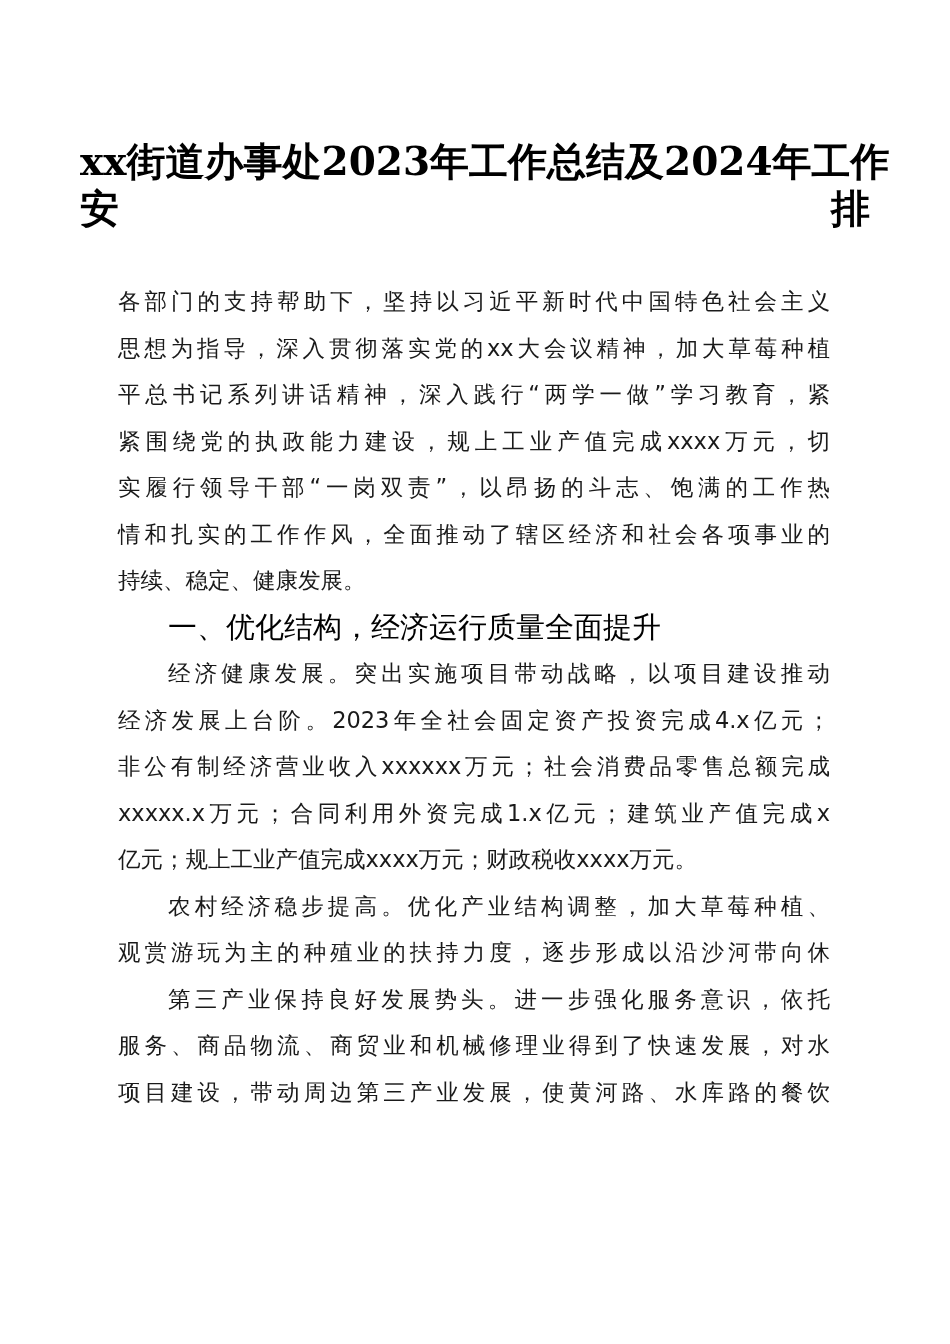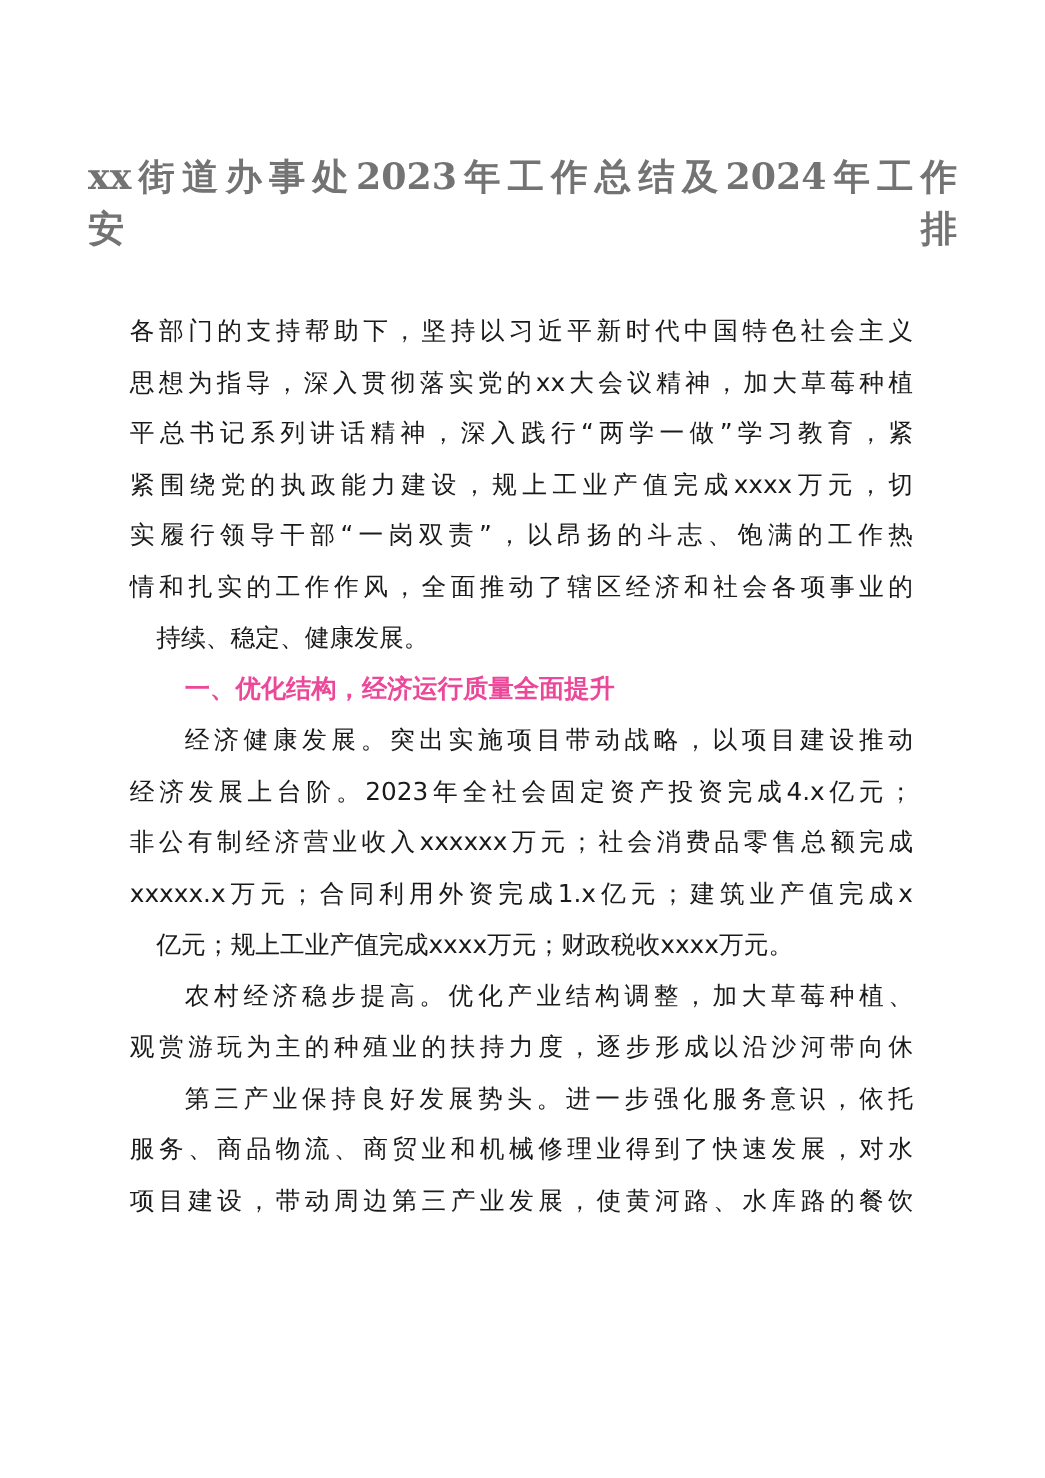--- a/index.html
+++ b/index.html
@@ -22,24 +22,24 @@
       background: #ffffff;
     }
     .title {
       position: absolute;
       left: 80px;
       width: 790px;
       top: 138px;
       text-align: center;
       font-family: "DejaVu Serif", "Liberation Serif", serif;
       font-weight: bold;
-      font-size: 33px;
+      font-size: 39px;
       line-height: 45px;
       letter-spacing: 0px;
-      color: #737373;
+      color: #000000;
     }
     .title .line { display: block; white-space: nowrap; }
     .body {
       position: absolute;
       left: 118px;
       top: 278px;
       width: 712px;
       font-family: "DejaVu Sans", "Liberation Sans", sans-serif;
       font-size: 22.5px;
       color: #1a1a1a;
@@ -47,33 +47,32 @@
     .line {
       display: block;
       white-space: nowrap;
       height: 46.5px;
       line-height: 46.5px;
       text-align: justify;
       text-align-last: justify;
     }
     .line.last {
       text-align-last: left;
-      margin-left: 24px;
     }
     .line.indent { padding-left: 50px; }
     .heading {
       display: block;
       white-space: nowrap;
       height: 46.5px;
       line-height: 46.5px;
       padding-left: 50px;
-      font-weight: bold;
+      font-weight: normal;
       font-family: "DejaVu Sans", "Liberation Sans", sans-serif;
-      font-size: 23px;
-      color: #ec4899;
+      font-size: 29px;
+      color: #000000;
     }
   </style>
 </head>
 <body>
 
 <div class="page">
   <div class="title">
     <span class="line">xx街道办事处2023年工作总结及2024年工作</span>
     <span class="line">安排</span>
   </div>

